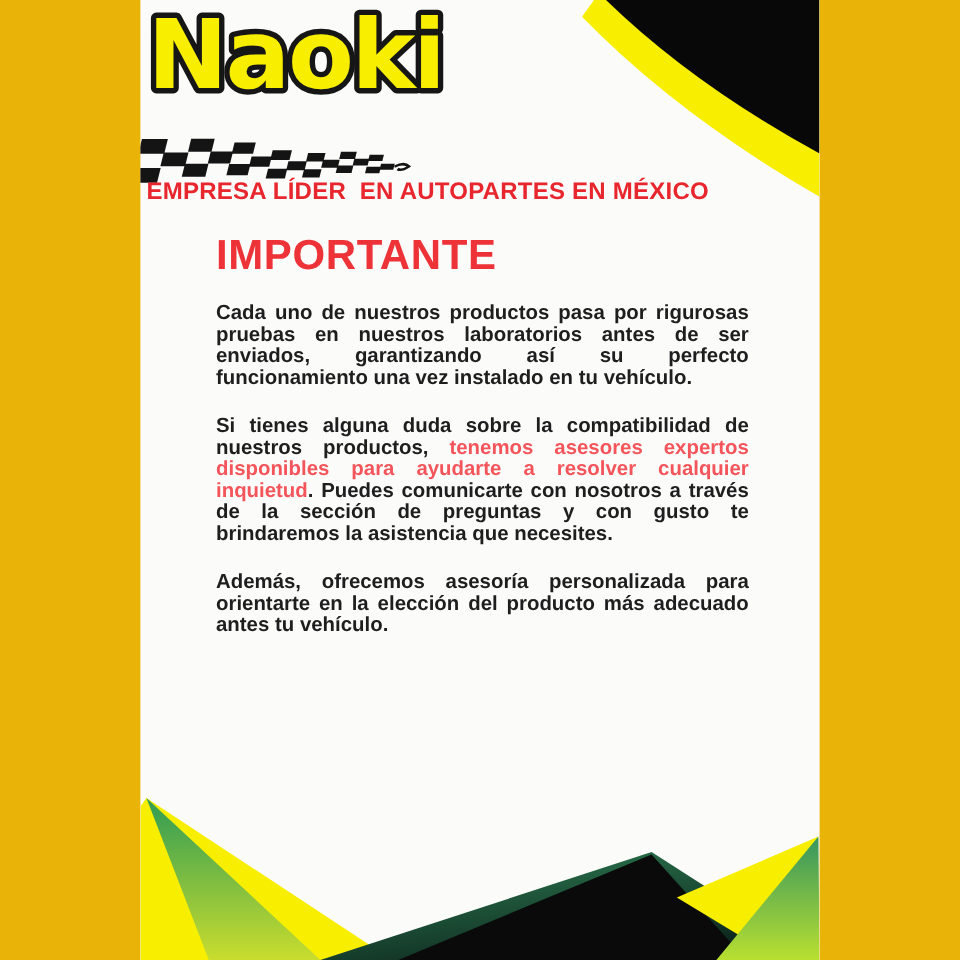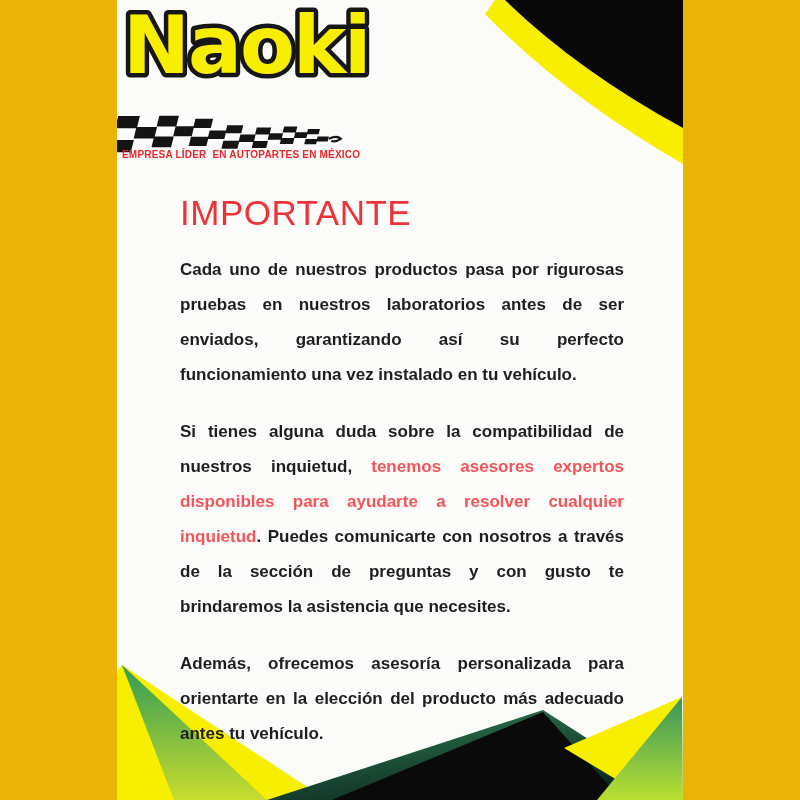--- a/index.html
+++ b/index.html
@@ -6,26 +6,26 @@
   .canvas{position:relative;width:800px;height:800px;background:#eab308;font-family:"Liberation Sans",sans-serif;}
   .page{position:absolute;left:117px;top:0;width:566px;height:800px;background:#fbfbfa;overflow:hidden;}
   .decor-svg{position:absolute;left:0;top:0;width:566px;height:800px;pointer-events:none;}
   .logo-svg{position:absolute;left:4px;top:-3px;width:380px;height:106px;overflow:visible;}
   .logo-text{font-family:"DejaVu Sans",sans-serif;font-weight:bold;font-size:80px;letter-spacing:-2px;
              fill:var(--brand-yellow,#f8ee00);stroke:var(--logo-outline,#161616);stroke-width:9px;
              paint-order:stroke fill;stroke-linejoin:round;}
   .subtext{position:absolute;left:-6px;top:90px;font-size:21px;font-weight:bold;letter-spacing:2.5px;
            color:var(--subtext-gray,#3d3d3d);white-space:nowrap;}
   .flag-svg{position:absolute;left:-9px;top:112px;width:248px;height:44px;overflow:visible;}
-  .tagline{position:absolute;left:5px;top:149px;font-size:10px;font-weight:bold;letter-spacing:0.2px;
+  .tagline{position:absolute;left:5px;top:149px;font-size:20px;font-weight:bold;letter-spacing:0.2px;
            color:var(--tagline-red,#e8262d);white-space:pre;}
   .content{position:absolute;left:63px;top:194px;width:444px;}
-  .content h1{margin:0 0 20px 0;font-size:35px;line-height:38px;font-weight:400;letter-spacing:0.5px;
+  .content h1{margin:0 0 20px 0;font-size:35px;line-height:38px;font-weight:700;letter-spacing:0.5px;
               color:var(--title-red,#ee3338);}
-  .content p{margin:0 0 22px 0;font-size:17px;line-height:35px;font-weight:bold;
+  .content p{margin:0 0 22px 0;font-size:17px;line-height:18px;font-weight:bold;
              color:var(--text-dark,#1e1e1f);text-align:justify;}
   .content p .hl{color:var(--highlight-red,#f4555b);}
 </style>
 </head>
 <body>
 
 <div class="canvas">
   <div class="page">
 
     <svg class="decor-svg" viewBox="0 0 566 800" preserveAspectRatio="none">
@@ -87,18 +87,18 @@
           <rect x="204.4" y="23.5" width="11.4" height="5.0" fill="#141414"></rect>
           <path d="M 216.2 25.8 q 7 -4 12 0 q -5 4 -9 2" fill="none" stroke="#141414" stroke-width="2.2"></path>
         </g>
       </svg>
 
     <div class="tagline">EMPRESA LÍDER  EN AUTOPARTES EN MÉXICO</div>
 
     <div class="content">
       <h1>IMPORTANTE</h1>
       <p>Cada uno de nuestros productos pasa por rigurosas pruebas en nuestros laboratorios antes de ser enviados, garantizando así su perfecto funcionamiento una vez instalado en tu vehículo.</p>
-      <p><span>Si tienes alguna duda sobre la compatibilidad de nuestros inquietud, </span><span class="hl">tenemos asesores expertos disponibles para ayudarte a resolver cualquier inquietud</span><span>. Puedes comunicarte con nosotros a través de la sección de preguntas y con gusto te brindaremos la asistencia que necesites.</span></p>
+      <p><span>Si tienes alguna duda sobre la compatibilidad de nuestros productos, </span><span class="hl">tenemos asesores expertos disponibles para ayudarte a resolver cualquier inquietud</span><span>. Puedes comunicarte con nosotros a través de la sección de preguntas y con gusto te brindaremos la asistencia que necesites.</span></p>
       <p>Además, ofrecemos asesoría personalizada para orientarte en la elección del producto más adecuado antes tu vehículo.</p>
     </div>
 
   </div>
 </div>
 
 </body></html>

